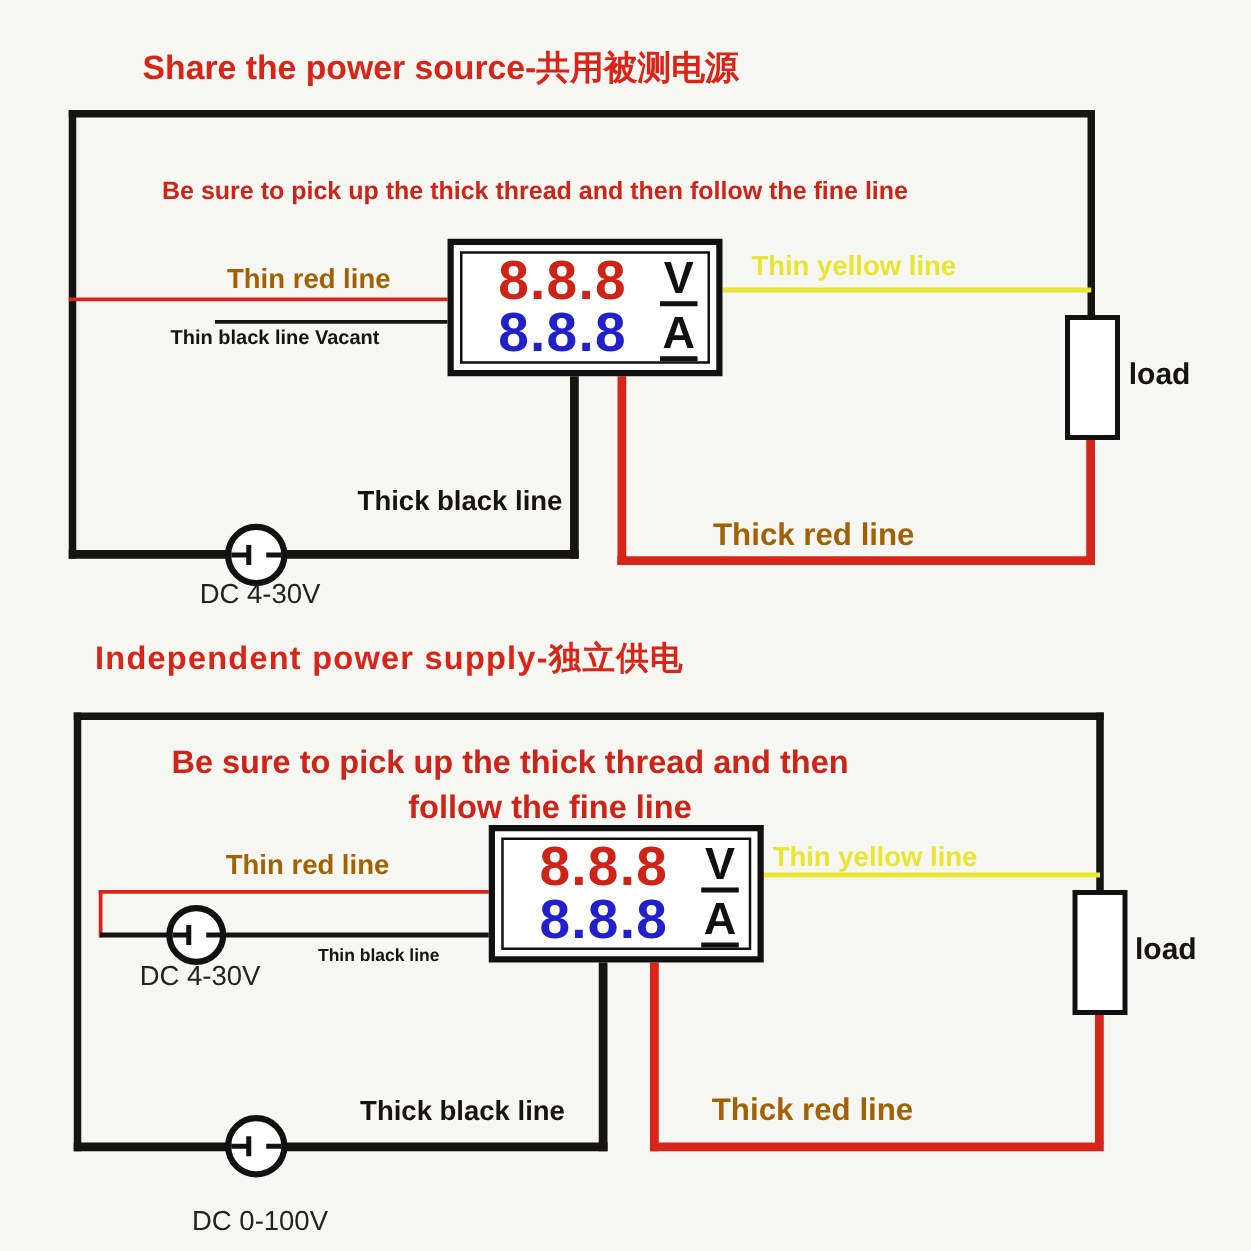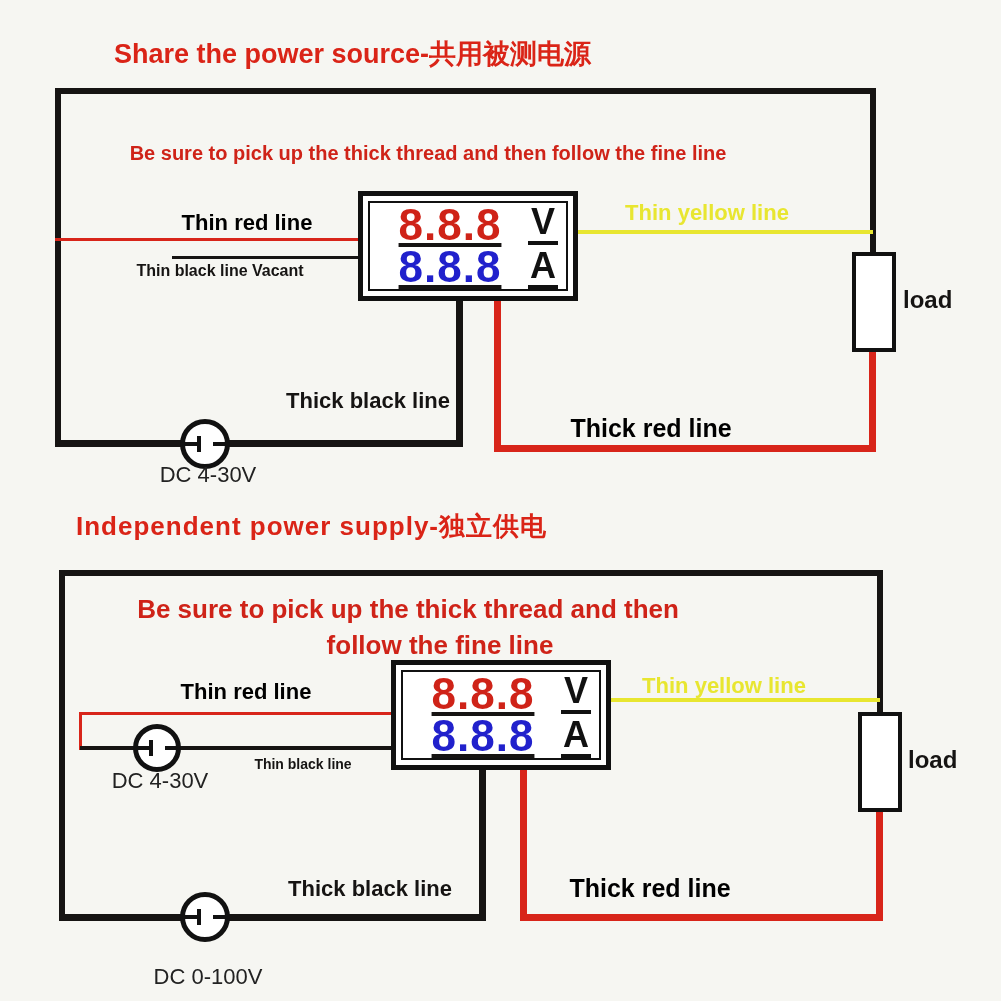--- a/index.html
+++ b/index.html
@@ -7,28 +7,28 @@
     width:1001px;height:1001px;position:relative;overflow:hidden;
     background:#f6f6f2;
     font-family:"Liberation Sans", sans-serif;
     color:#161413;
   }
   .line{position:absolute;background:#161413;}
   .redline{background:#d8251a;}
   .yellowline{background:#e8e630;}
   .lbl{position:absolute;font-weight:bold;white-space:nowrap;transform:translateX(-50%);}
   .lbl.left{transform:none;}
-  .red{color:#000000;}
-  .yellow{color:#e8e630;margin-left:24px;}
+  .red{color:#a16207;}
+  .yellow{color:#e8e630;}
   .title{position:absolute;font-weight:bold;color:#da2417;white-space:nowrap;}
   .instr{position:absolute;font-weight:bold;color:#cf2318;text-align:center;transform:translateX(-50%);white-space:nowrap;}
   
   .meter{position:absolute;width:220px;height:110px;background:#fff;border:5px solid #111;box-sizing:border-box;}
   .meter .inner{position:absolute;left:5px;top:5px;right:5px;bottom:5px;border:2px solid #111;display:flex;align-items:center;padding:0 8px;box-sizing:border-box;}
-  .meter .digits{flex:1;display:flex;flex-direction:column;justify-content:center;line-height:0.95;text-decoration:underline;}
+  .meter .digits{flex:1;display:flex;flex-direction:column;justify-content:center;line-height:0.95;}
   .meter .drow{font-weight:bold;font-size:44px;letter-spacing:1px;text-align:center;}
   .meter .volts{color:#cf2318;}
   .meter .amps{color:#2121cc;}
   .meter .units{display:flex;flex-direction:column;justify-content:center;margin-left:6px;line-height:1.0;}
   .meter .unit{font-weight:bold;font-size:36px;color:#111;border-bottom:4px solid #111;padding:0 2px 1px 2px;text-align:center;}
   .meter .unit.last{margin-top:3px;}
   
   .dccircle{position:absolute;background:#fff;border:5px solid #111;border-radius:50%;box-sizing:border-box;}
   .dccircle .stub-l{position:absolute;left:0;top:50%;margin-top:-2px;height:4px;width:38%;background:#111;}
   .dccircle .stub-r{position:absolute;right:0;top:50%;margin-top:-2px;height:4px;width:30%;background:#111;}

